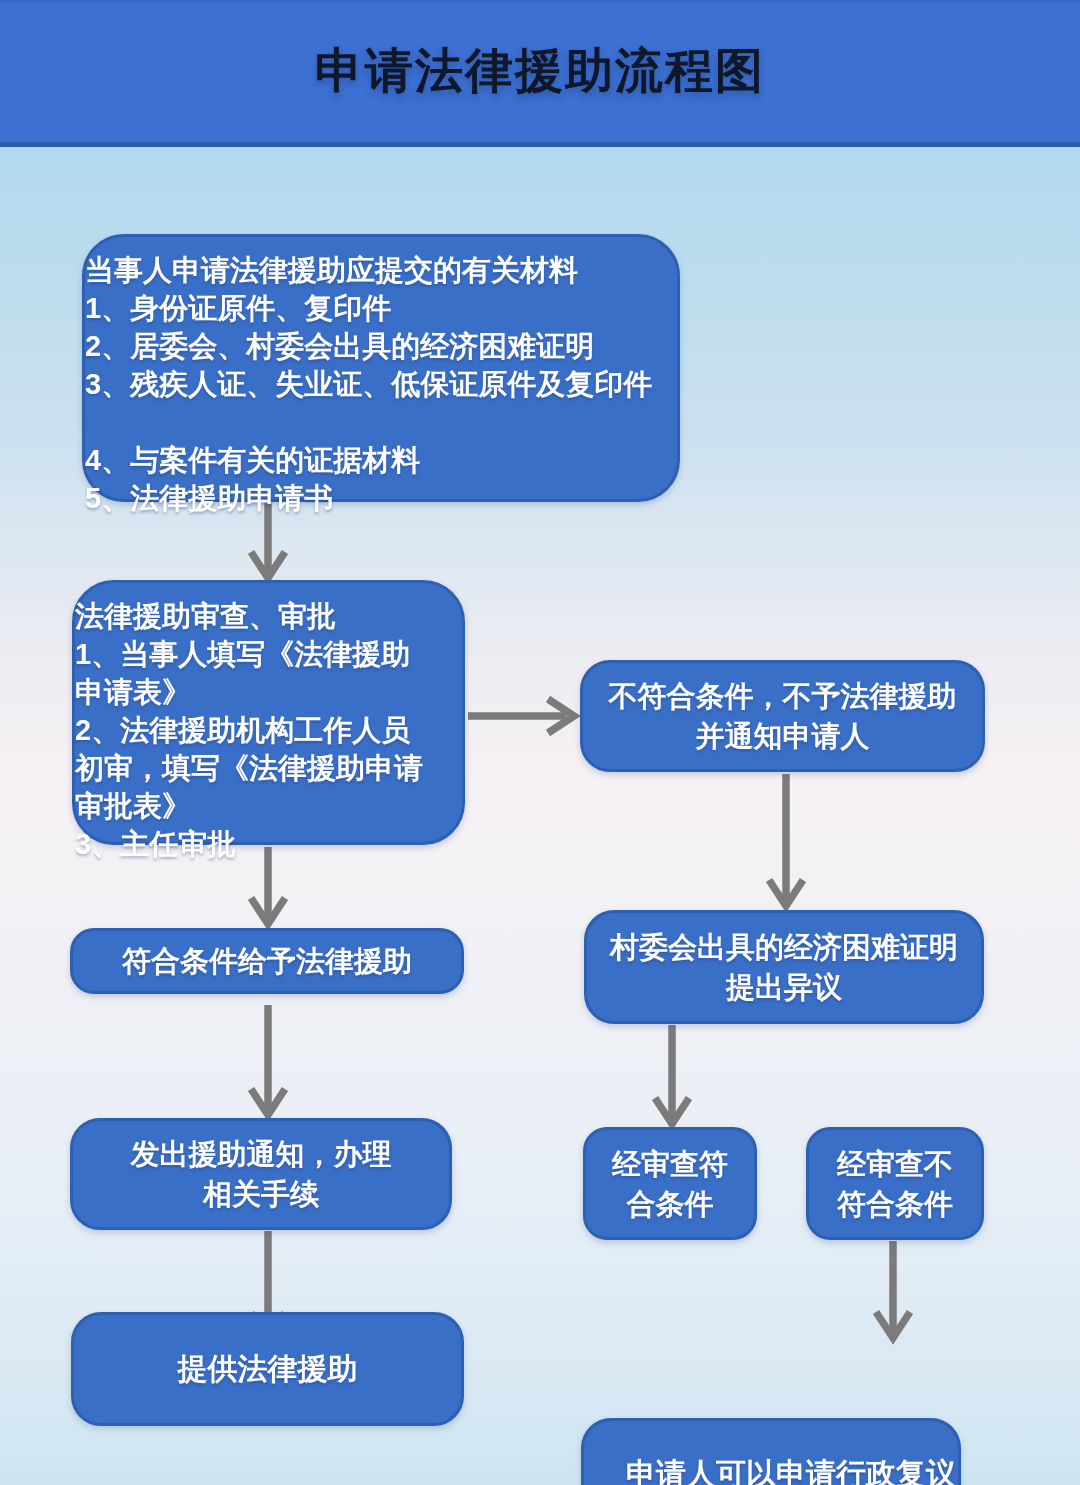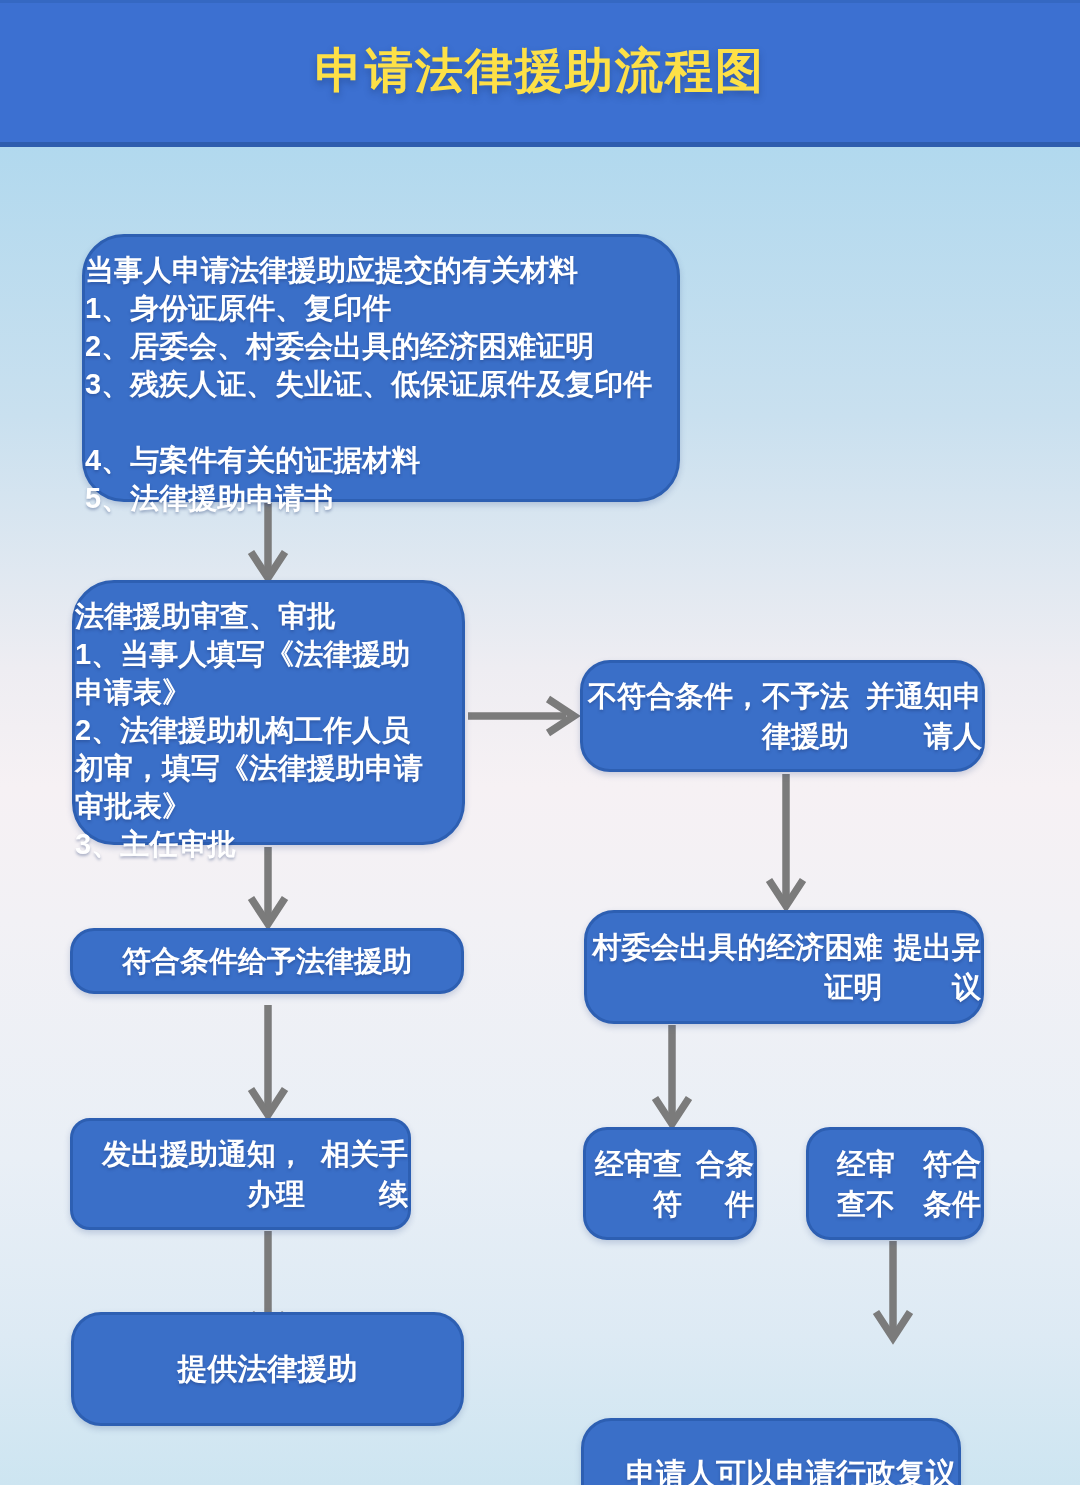--- a/index.html
+++ b/index.html
@@ -29,21 +29,21 @@
     left: 0; top: 0;
     width: 1080px; height: 147px;
     background: #3c70d1;
     border-bottom: 5px solid #2e5dae;
     box-shadow: inset 0 3px 0 #3568c2;
     display: flex;
     align-items: center;
     justify-content: center;
   }
   .banner-title {
-    color: #fde047;
+    color: #0f172a;
     font-size: 48px;
     font-weight: bold;
     letter-spacing: 2px;
     text-shadow: 0 4px 7px rgba(20, 45, 100, 0.35);
   }
 
   .fbox {
     position: absolute;
     background: #3a6fc8;
     border: 3px solid #2d5fb2;
@@ -53,35 +53,35 @@
     text-shadow: 0 2px 3px rgba(25, 50, 105, 0.35);
   }
   .fbox.left-text {
     border-radius: 42px;
     padding: 14px 18px 10px 0;
     font-size: 29px;
     line-height: 38px;
   }
   .fbox.center-text {
     display: flex;
-    flex-direction: row;
+    flex-direction: column;
     align-items: center;
     justify-content: center;
-    text-align: right;
+    text-align: center;
     font-size: 29px;
     line-height: 40px;
   }
   .tline { min-height: 38px; white-space: nowrap; }
 
   #box-materials { left: 82px;  top: 234px;  width: 598px; height: 268px; }
   #box-review    { left: 72px;  top: 580px;  width: 393px; height: 265px; }
   #box-reject    { left: 580px; top: 660px;  width: 405px; height: 112px; border-radius: 30px; }
   #box-qualify   { left: 70px;  top: 928px;  width: 394px; height: 66px;  border-radius: 24px; }
   #box-objection { left: 584px; top: 910px;  width: 400px; height: 114px; border-radius: 30px; }
-  #box-notice    { left: 70px;  top: 1118px; width: 341px; height: 112px; border-radius: 20px; }
+  #box-notice    { left: 70px;  top: 1118px; width: 382px; height: 112px; border-radius: 30px; }
   #box-pass      { left: 583px; top: 1127px; width: 174px; height: 113px; border-radius: 24px; }
   #box-fail      { left: 806px; top: 1127px; width: 178px; height: 113px; border-radius: 24px; }
   #box-provide   { left: 71px;  top: 1312px; width: 393px; height: 114px; border-radius: 30px; font-size: 30px; }
   #box-recon     { left: 581px; top: 1418px; width: 380px; height: 112px; border-radius: 30px; font-size: 30px; padding-left: 40px; }
 
   .arrow-layer {
     position: absolute;
     left: 0; top: 0;
     width: 1080px; height: 1485px;
     pointer-events: none;

